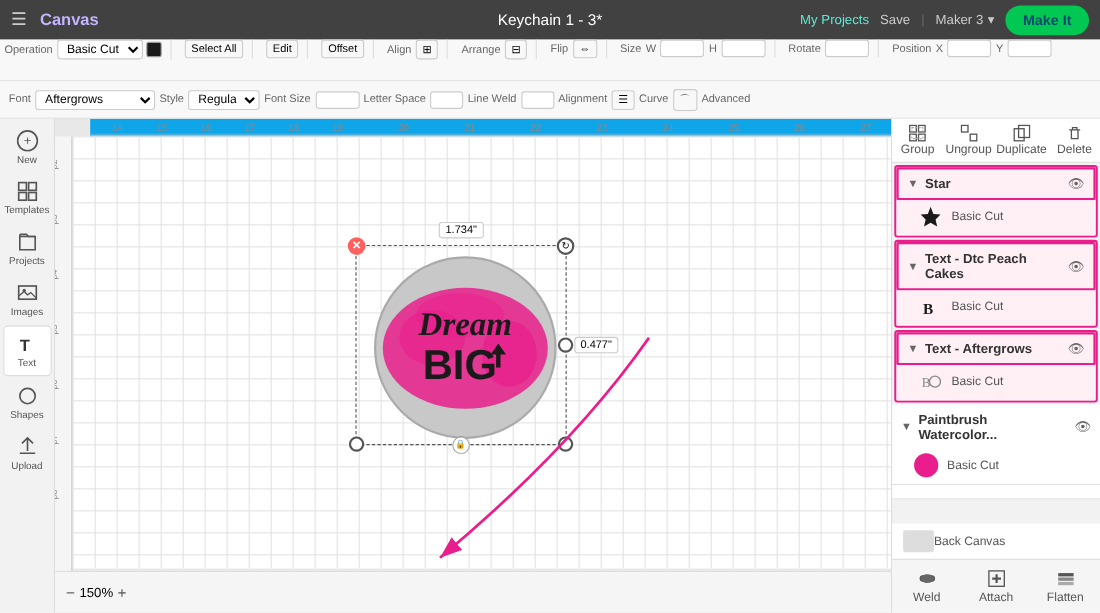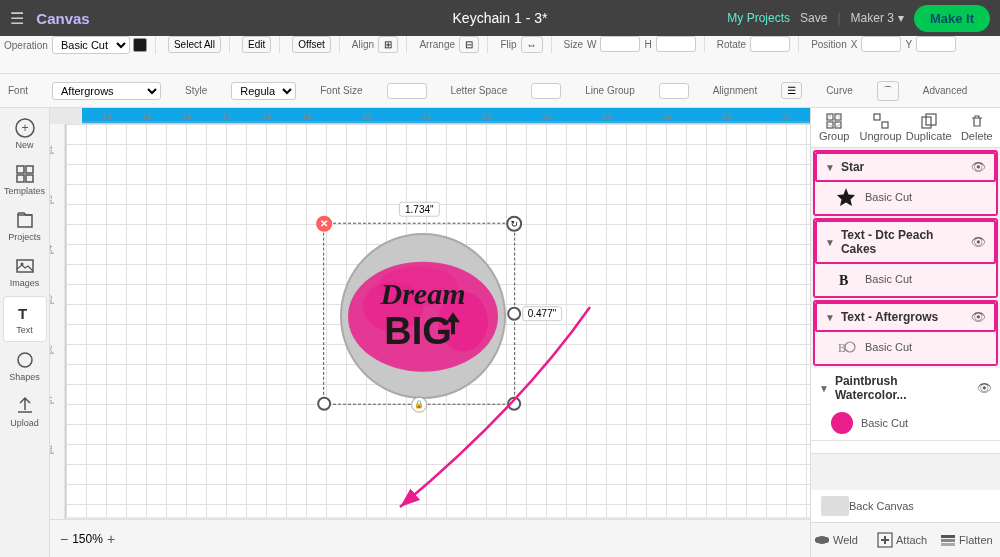--- a/index.html
+++ b/index.html
@@ -28,21 +28,21 @@
     .toolbar-group:last-child { border-right: none; }
     .toolbar-label { color: #666; font-size: 10px; }
     .toolbar-select { border: 1px solid #ccc; border-radius: 3px; font-size: 11px; padding: 1px 4px; background: white; }
     .toolbar-color-swatch { width: 14px; height: 14px; background: #1a1a1a; border: 1px solid #999; border-radius: 2px; }
     .toolbar-icon-btn { background: none; border: 1px solid #ccc; border-radius: 3px; padding: 2px 5px; font-size: 10px; cursor: pointer; }
     .toolbar-input { width: 40px; border: 1px solid #ccc; border-radius: 3px; font-size: 11px; padding: 1px 4px; }
     .toolbar-input-sm { width: 30px; border: 1px solid #ccc; border-radius: 3px; font-size: 11px; padding: 1px 3px; }
 
     
     .font-toolbar {
-      display: flex; align-items: center; background: #f8f8f8; height: 34px; padding: 0 8px; gap: 24px;
+      display: flex; align-items: center; background: #f8f8f8; height: 34px; padding: 0 8px; gap: 4px;
       border-bottom: 1px solid #ddd; font-size: 11px;
     }
     .font-select { border: 1px solid #ccc; border-radius: 3px; font-size: 11px; padding: 1px 4px; background: white; width: 109px; }
     .style-select { border: 1px solid #ccc; border-radius: 3px; font-size: 11px; padding: 1px 4px; background: white; width: 65px; }
 
     
     .main-layout { display: flex; height: calc(557px - 36px - 38px - 34px); }
 
     
     .left-sidebar {
@@ -94,21 +94,21 @@
     .layer-arrow { font-size: 10px; color: #666; }
     .layer-name { flex: 1; font-size: 12px; font-weight: 600; color: #333; }
     .layer-eye { font-size: 12px; color: #666; cursor: pointer; }
     .layer-sub { display: flex; align-items: center; padding: 4px 8px 6px 20px; background: white; gap: 8px; }
     .layer-sub.highlighted { background: #fff0f5; }
     .layer-thumb { width: 22px; height: 22px; border-radius: 3px; overflow: hidden; display: flex; align-items: center; justify-content: center; }
     .layer-sub-name { flex: 1; font-size: 11px; color: #555; }
     .canvas-label { display: flex; align-items: center; gap: 0; padding: 6px 10px; font-size: 11px; color: #555; background: white; }
     .canvas-thumb { width: 28px; height: 20px; background: #ddd; border-radius: 2px; }
     .panel-bottom-actions { display: flex; border-top: 1px solid #ddd; }
-    .panel-bottom-action { flex: 1; text-align: center; padding: 8px 2px; font-size: 11px; cursor: pointer; color: #555; display: flex; flex-direction: row; align-items: center; gap: 2px; background: #f5f5f5; }
+    .panel-bottom-action { flex: 1; text-align: center; padding: 8px 2px; font-size: 11px; cursor: pointer; color: #555; display: flex; flex-direction: column; align-items: center; gap: 2px; background: #f5f5f5; }
 
     
     .pink-arrow-svg {
       position: absolute;
       bottom: 0;
       right: 190px;
       width: 300px;
       height: 300px;
       pointer-events: none;
       z-index: 100;
@@ -190,21 +190,21 @@
     <option>Aftergrows</option>
   </select>
   <span class="toolbar-label">Style</span>
   <select class="style-select">
     <option>Regular</option>
   </select>
   <span class="toolbar-label">Font Size</span>
   <input class="toolbar-input" type="text" style="">
   <span class="toolbar-label">Letter Space</span>
   <input class="toolbar-input-sm" type="text" style="">
-  <span class="toolbar-label">Line Group</span>
+  <span class="toolbar-label">Line Weld</span>
   <input class="toolbar-input-sm" type="text" style="">
   <span class="toolbar-label">Alignment</span>
   <button class="toolbar-icon-btn">☰</button>
   <span class="toolbar-label">Curve</span>
   <button class="toolbar-icon-btn">⌒</button>
   <span class="toolbar-label">Advanced</span>
 </div>
 
 <div class="main-layout">
 

